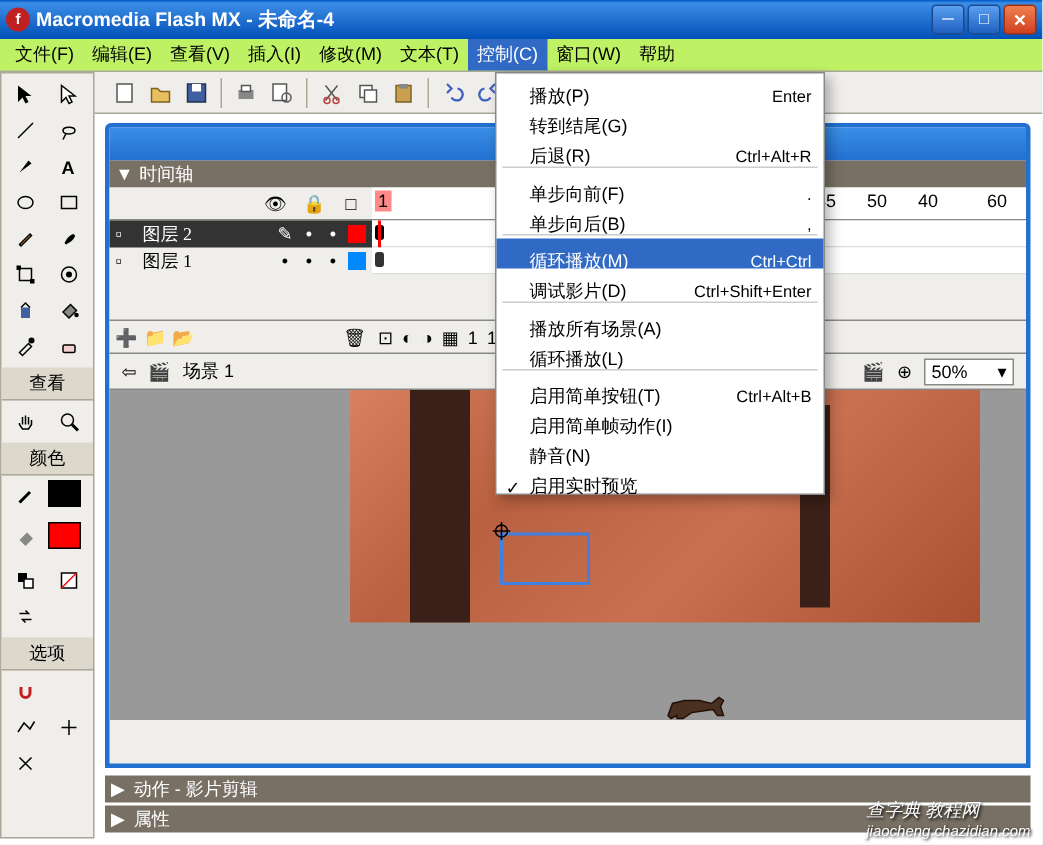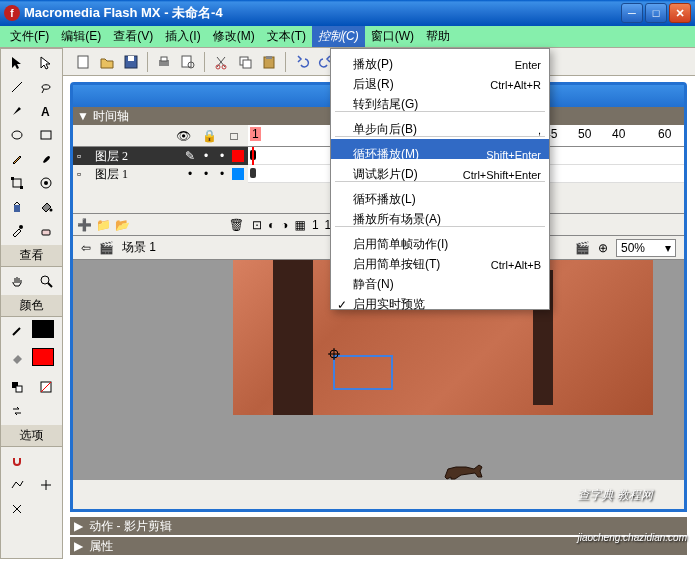--- a/index.html
+++ b/index.html
@@ -7,23 +7,23 @@
 
 
 .titlebar { height: 26px; background: linear-gradient(#0058c6, #3a8ee6 8%, #2270d0 50%, #0050b8); display: flex; align-items: center; padding: 0 4px; color: #fff; }
 .titlebar .app-icon { width: 16px; height: 16px; background: #c02020; border-radius: 50%; margin-right: 4px; display: flex; align-items: center; justify-content: center; font-weight: bold; font-size: 10px; }
 .titlebar .title { flex: 1; font-weight: bold; font-size: 13px; }
 .winbtns { display: flex; gap: 2px; }
 .winbtn { width: 22px; height: 20px; background: linear-gradient(#5aa0f0, #2060c0); border: 1px solid #1a4a90; border-radius: 3px; color: #fff; display: flex; align-items: center; justify-content: center; font-weight: bold; font-size: 11px; cursor: pointer; }
 .winbtn.close { background: linear-gradient(#f08050, #d04020); border-color: #a03010; }
 
 
-.menubar { height: 22px; background: #86efac; display: flex; align-items: center; padding: 0 4px; border-bottom: 1px solid #aca899; }
+.menubar { height: 22px; background: #bef264; display: flex; align-items: center; padding: 0 4px; border-bottom: 1px solid #aca899; }
 .menubar .menu-item { padding: 2px 6px; cursor: pointer; }
-.menubar .menu-item.active { background: #316ac5; color: #fff; font-style: italic; }
+.menubar .menu-item.active { background: #316ac5; color: #fff; }
 
 
 .main-toolbar { height: 28px; background: #efeeea; display: flex; align-items: center; padding: 0 4px; border-bottom: 1px solid #aca899; gap: 2px; }
 .tb-btn { width: 22px; height: 22px; display: flex; align-items: center; justify-content: center; cursor: pointer; }
 .tb-sep { width: 1px; height: 20px; background: #aca899; margin: 0 3px; }
 
 
 .leftpanel { position: absolute; left: 0; top: 48px; width: 63px; bottom: 4px; background: #efeeea; border: 1px solid #aca899; }
 .leftpanel .section-title { background: #dcd8cc; padding: 2px 4px; border-bottom: 1px solid #aca899; text-align: center; }
 .toolgrid { display: grid; grid-template-columns: 1fr 1fr; gap: 2px; padding: 3px; }
@@ -76,22 +76,22 @@
 .panel-bar { height: 18px; background: #787064; color: #fff; display: flex; align-items: center; padding: 0 4px; gap: 6px; margin-top: 2px; cursor: pointer; }
 
 
 .dropdown { position: absolute; left: 330px; top: 48px; width: 220px; background: #fff; border: 1px solid #888; box-shadow: 3px 3px 8px rgba(0,0,0,0.3); z-index: 100; }
 .dropdown .mi { height: 20px; display: flex; align-items: center; padding: 11px 8px 0 22px; cursor: pointer; position: relative; }
 .dropdown .mi.highlighted { background: #316ac5; color: #fff; }
 .dropdown .mi .shortcut { margin-left: auto; font-size: 11px; }
 .dropdown .mi .check { position: absolute; left: 6px; }
 .dropdown .msep { height: 1px; background: #ccc; margin: 2px 4px; }
 
-.watermark { position: absolute; right: 8px; bottom: 20px; color: #fff; font-size: 14px; font-style: italic; text-shadow: 1px 1px 2px #000; }
-.watermark .sub { font-size: 10px; display: block; margin-top: 28px; }
+.watermark { position: absolute; right: 8px; bottom: 3px; color: #fff; font-size: 14px; font-style: italic; text-shadow: 1px 1px 2px #000; }
+.watermark .sub { font-size: 10px; display: block; }
 
 svg { display: block; }
 </style>
 </head>
 <body>
 
 <div class="titlebar">
   <div class="app-icon">f</div>
   <div class="title">Macromedia Flash MX - 未命名-4</div>
   <div class="winbtns">
@@ -456,54 +456,58 @@
     <span>属性</span>
   </div>
 </div>
 
 <div class="dropdown">
   <div class="mi">
       <span>播放(P)</span>
       <span class="shortcut">Enter</span>
     </div>
   <div class="mi">
+      <span>转到结尾(G)</span>
+    </div>
+  <div class="mi">
       <span>后退(R)</span>
       <span class="shortcut">Ctrl+Alt+R</span>
     </div>
-  <div class="mi">
-      <span>转到结尾(G)</span>
-    </div>
   <div class="msep"></div>
+  <div class="mi">
+      <span>单步向前(F)</span>
+      <span class="shortcut">.</span>
+    </div>
   <div class="mi">
       <span>单步向后(B)</span>
       <span class="shortcut">,</span>
     </div>
   <div class="msep"></div>
   <div class="mi highlighted">
       <span>循环播放(M)</span>
-      <span class="shortcut">Shift+Enter</span>
+      <span class="shortcut">Ctrl+Ctrl</span>
     </div>
   <div class="mi">
       <span>调试影片(D)</span>
       <span class="shortcut">Ctrl+Shift+Enter</span>
     </div>
   <div class="msep"></div>
   <div class="mi">
+      <span>播放所有场景(A)</span>
+    </div>
+  <div class="mi">
       <span>循环播放(L)</span>
     </div>
-  <div class="mi">
-      <span>播放所有场景(A)</span>
-    </div>
   <div class="msep"></div>
-  <div class="mi">
-      <span>启用简单帧动作(I)</span>
-    </div>
   <div class="mi">
       <span>启用简单按钮(T)</span>
       <span class="shortcut">Ctrl+Alt+B</span>
+    </div>
+  <div class="mi">
+      <span>启用简单帧动作(I)</span>
     </div>
   <div class="mi">
       <span>静音(N)</span>
     </div>
   <div class="mi">
       <span class="check">✓</span>
       <span>启用实时预览</span>
     </div>
 </div>
 

